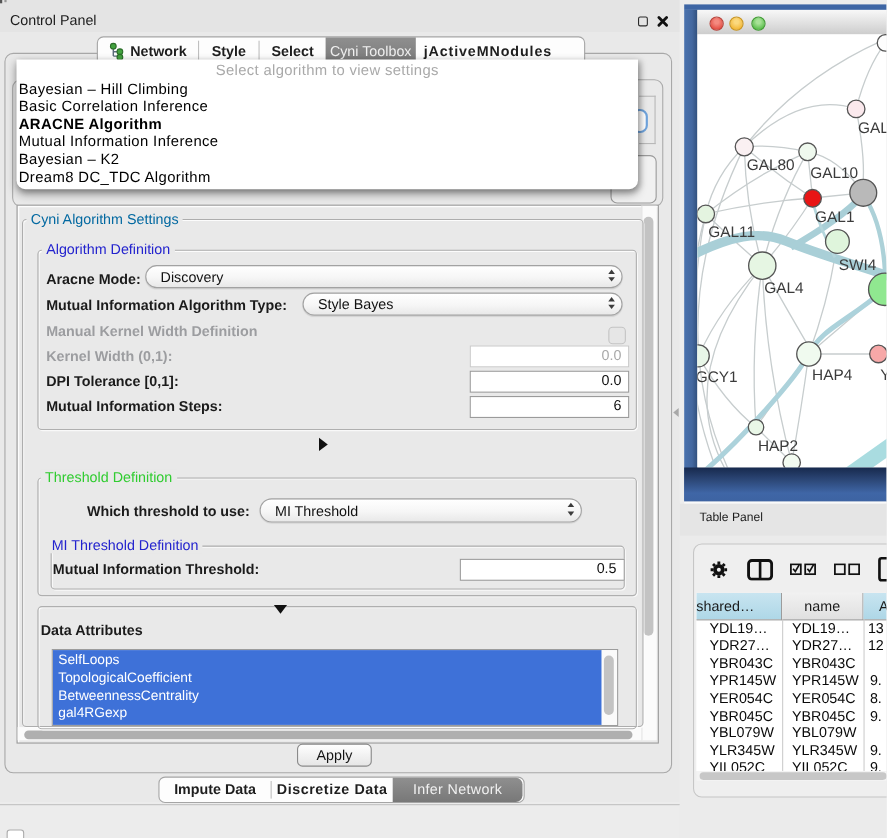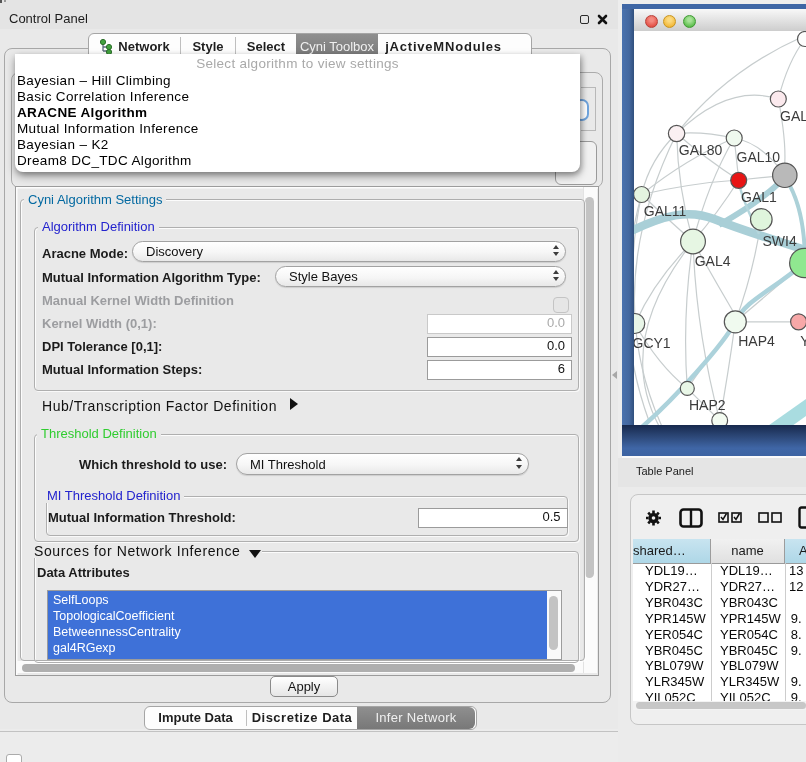--- a/index.html
+++ b/index.html
@@ -93,40 +93,38 @@
 </div>
 <div class="blab dis" style="left:42px;top:293px;">Manual Kernel Width Definition</div>
 <div class="abs" style="left:553px;top:297px;width:14px;height:14px;background:#E6E6E6;border:1.5px solid #C4C4C4;border-radius:4px;"></div>
 <div class="blab dis" style="left:42px;top:316px;">Kernel Width (0,1):</div>
 <div class="tfield" style="left:427px;top:314px;width:137px;height:18px;border-color:#C9C9C9;color:#A9A9A9;">0.0</div>
 <div class="blab" style="left:42px;top:339px;">DPI Tolerance [0,1]:</div>
 <div class="tfield" style="left:427px;top:337px;width:137px;height:18px;">0.0</div>
 <div class="blab" style="left:42px;top:362px;">Mutual Information Steps:</div>
 <div class="tfield" style="left:427px;top:360px;width:137px;height:18px;">6</div>
 
-<div class="abs" style="left:42px;top:398px;font-size:14px;letter-spacing:0.55px;color:#111;">Hub/Transcription Factor Definition</div>
 <svg class="abs" style="left:288px;top:397px;" width="12" height="14" viewBox="0 0 12 14">
       <path d="M2 1 L10 7 L2 13 Z" fill="#111"></path>
     </svg>
 
 <div class="gbox" style="left:34px;top:434px;width:543px;height:106px;"></div>
 <div class="gtit" style="left:37px;top:427px;color:#30CC30;">Threshold Definition</div>
 <div class="blab" style="left:79px;top:457px;">Which threshold to use:</div>
 <div class="combo" style="left:236px;top:453px;width:291px;height:19.5px;">
   <div class="ct">MI Threshold</div>
   <div class="arr arrU" style="right:6px;top:3px;"></div>
   <div class="arr arrD" style="right:6px;top:10.5px;"></div>
 </div>
 <div class="gbox" style="left:46px;top:496px;width:520px;height:38px;"></div>
 <div class="gtit" style="left:43px;top:489px;color:#2323CE;">MI Threshold Definition</div>
 <div class="blab" style="left:48px;top:510px;">Mutual Information Threshold:</div>
 <div class="tfield" style="left:418px;top:507.5px;width:141.5px;height:18px;">0.5</div>
 
 <div class="gbox" style="left:34px;top:551px;width:543px;height:110px;"></div>
-<div class="gtit" style="left:30px;top:544px;color:#111;font-size:14px;letter-spacing:0.6px;">Sources for Network Inference &nbsp;&nbsp;&nbsp;</div>
 <svg class="abs" style="left:248px;top:548px;" width="14" height="12" viewBox="0 0 14 12">
       <path d="M1 2 L13 2 L7 10 Z" fill="#111"></path>
     </svg>
 <div class="blab" style="left:37px;top:565px;font-size:13px;">Data Attributes</div>
 <div class="abs" style="left:47px;top:590px;width:513px;height:68px;border:1px solid #9C9C9C;background:#fff;overflow:hidden;">
   <div class="abs" style="left:0;top:0;width:499px;height:68px;background:#3E71D8;"></div>
   <div class="abs" style="left:5px;top:1px;font-size:12.5px;color:#fff;line-height:16px;">SelfLoops<br>TopologicalCoefficient<br>BetweennessCentrality<br>gal4RGexp<br>Degree</div>
   <div class="abs" style="left:499px;top:0;width:14px;height:68px;background:#FAFAFA;"></div>
   <div class="vthumb" style="left:501px;top:5px;width:9px;height:54px;"></div>
 </div>

